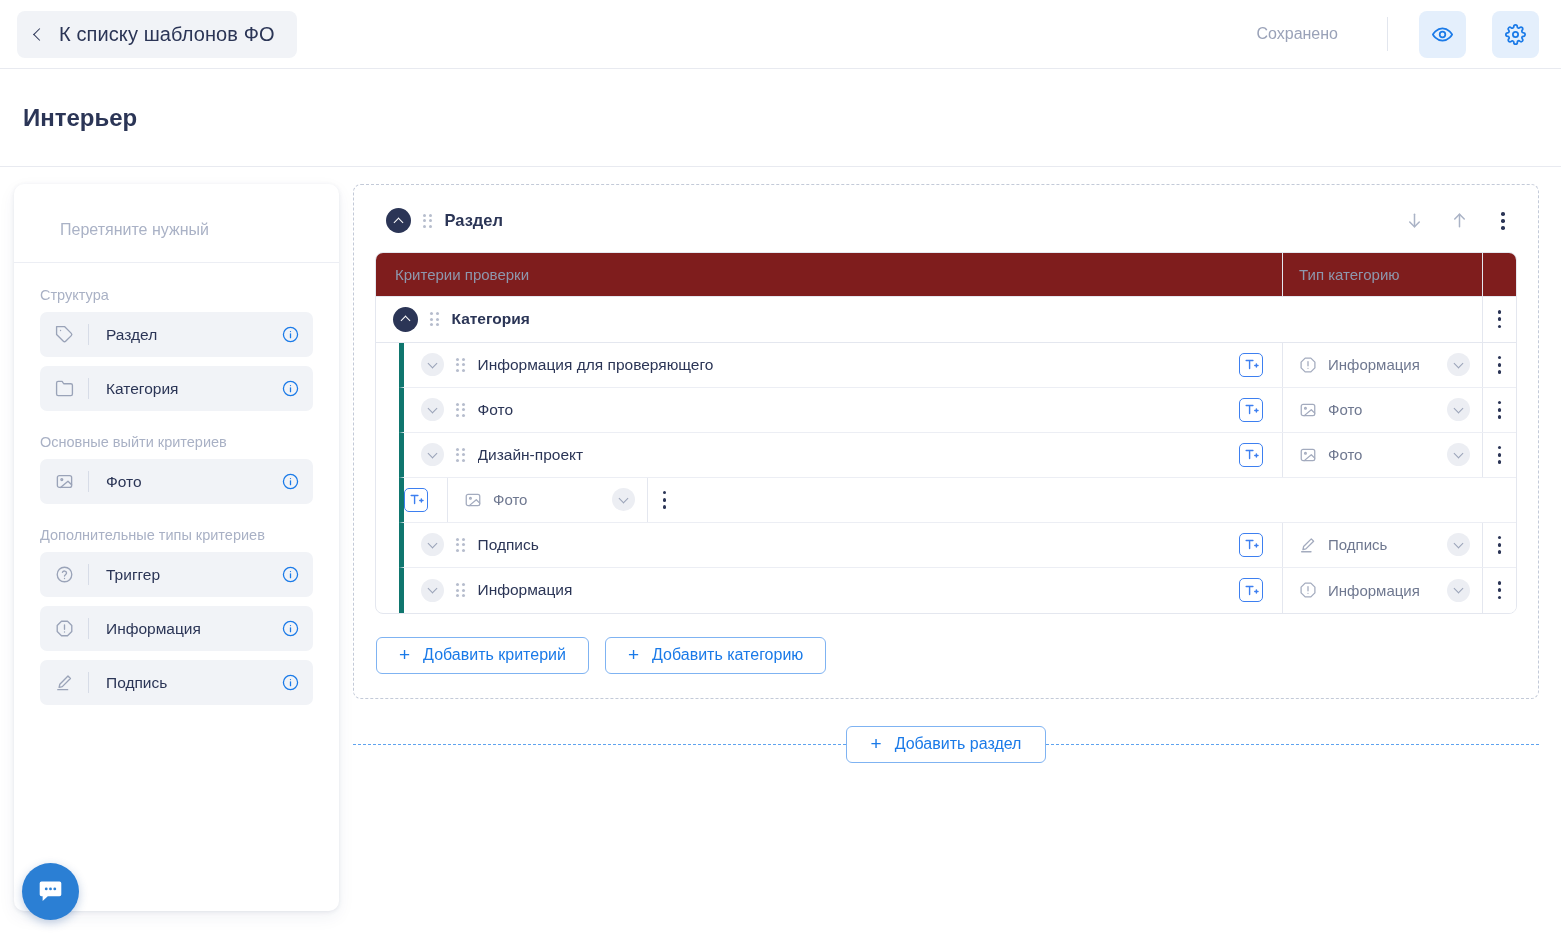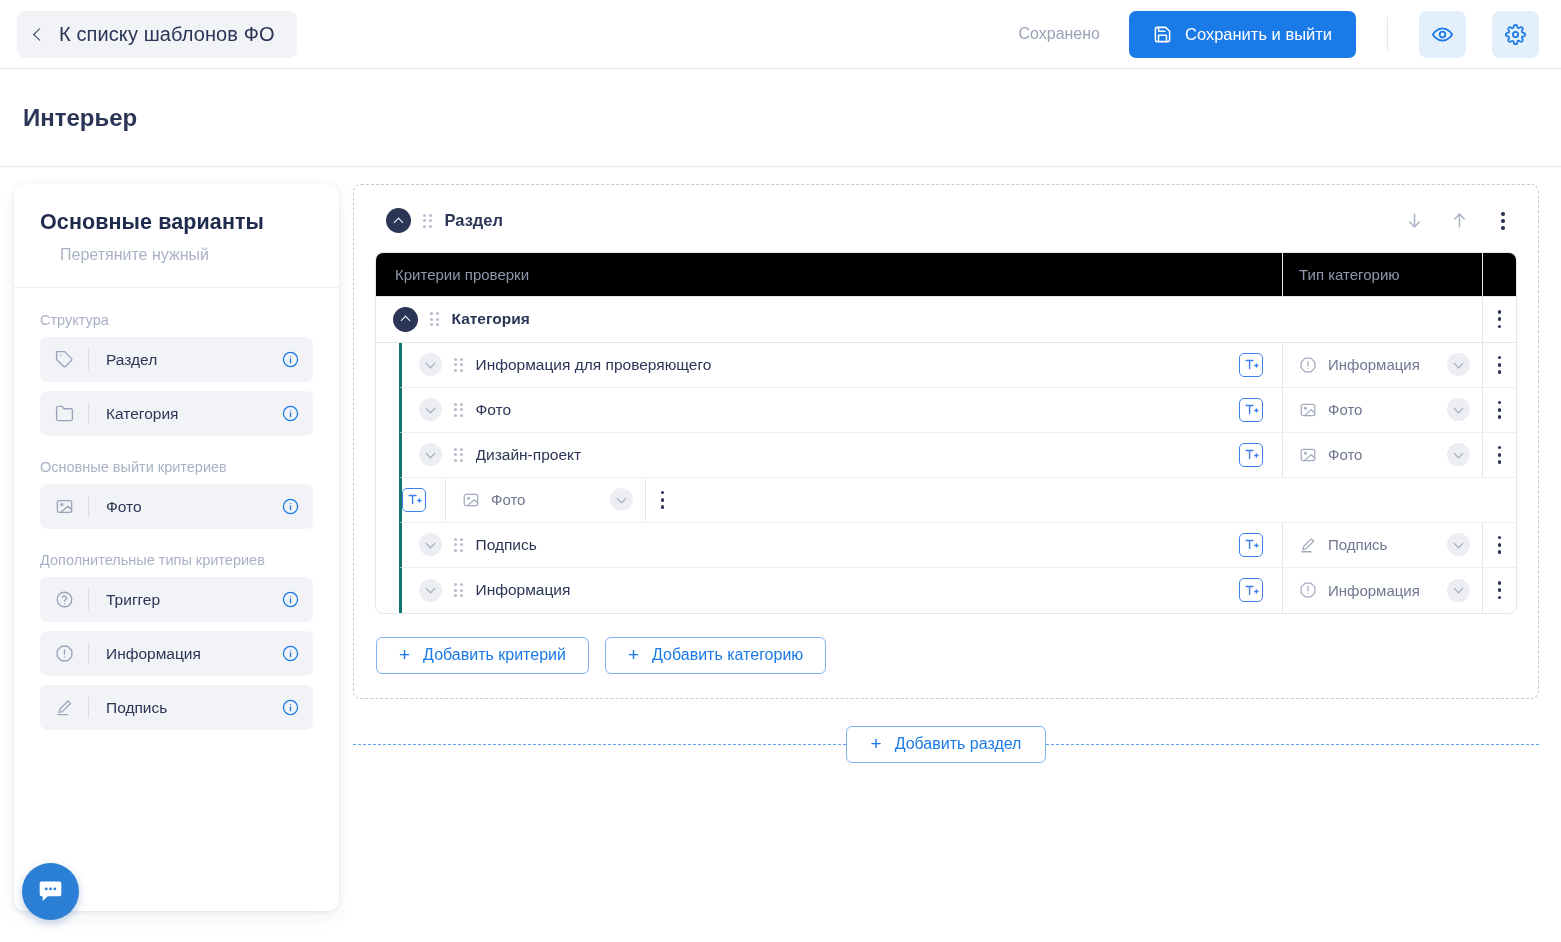--- a/index.html
+++ b/index.html
@@ -149,21 +149,21 @@
   
   .tbl {
     border: 1px solid #e4e7ef;
     border-radius: 8px;
     overflow: hidden;
     background: #fff;
   }
   .tbl-head {
     display: flex; align-items: center;
     height: 44px;
-    background: #000000;
+    background: #7f1d1d;
     border-bottom: 1px solid #e4e7ef;
   }
   .th-criteria { flex: 1; padding-left: 19px; font-size: 15px; color: #8e97ad; }
   .th-type { width: 200px; flex: 0 0 200px; padding-left: 16px; font-size: 15px; color: #8e97ad; border-left: 1px solid #e4e7ef; height: 100%; display: flex; align-items: center; }
   .th-act { width: 34px; flex: 0 0 34px; border-left: 1px solid #e4e7ef; height: 100%; }
 
   .cat-row {
     display: flex; align-items: center;
     height: 46px;
     border-bottom: 1px solid #e4e7ef;
@@ -171,21 +171,21 @@
   }
   .cat-main { flex: 1; display: flex; align-items: center; padding-left: 17px; }
   .cat-title { font-size: 15.5px; font-weight: 700; color: #2b3556; margin-left: 13px; }
   .cat-act { width: 34px; flex: 0 0 34px; display: flex; align-items: center; justify-content: center; border-left: 1px solid #e4e7ef; height: 100%; }
 
   .crit-rows { padding-left: 23px; }
   .crit-row {
     display: flex; align-items: center;
     height: 45px;
     border-bottom: 1px solid #eceef4;
-    border-left: 3px solid #0f766e;
+    border-left: 5px solid #0f766e;
     background: #fff;
   }
   .crit-row:last-child { border-bottom: none; }
   .crit-main { flex: 1; display: flex; align-items: center; padding-left: 17px; min-width: 0; }
   .crit-label { font-size: 15.5px; color: #2b3556; margin-left: 13px; white-space: nowrap; overflow: hidden; text-overflow: ellipsis; }
   .tplus {
     width: 24px; height: 24px; flex: 0 0 24px;
     border: 1.4px solid #3d7ff0; border-radius: 5px;
     display: flex; align-items: center; justify-content: center;
     margin-right: 19px; cursor: pointer; background: #fff;
@@ -240,30 +240,20 @@
 <div class="topbar">
 
   <button class="back-btn">
     <span class="back-chevron"></span>
     <span class="back-label">К списку шаблонов ФО</span>
   </button>
 
   <div class="topbar-right">
     <span class="saved-text">Сохранено</span>
 
-    <button class="save-exit-btn">
-      <span style="display:flex">
-        <svg width="19" height="19" viewBox="0 0 24 24" fill="none" stroke="#fff" stroke-width="1.9" stroke-linecap="round" stroke-linejoin="round">
-          <path d="M19 21H5a2 2 0 0 1-2-2V5a2 2 0 0 1 2-2h11l5 5v11a2 2 0 0 1-2 2z"></path>
-          <polyline points="17 21 17 13 7 13 7 21"></polyline>
-          <polyline points="7 3 7 8 15 8"></polyline>
-        </svg>
-      </span>
-      <span>Сохранить и выйти</span>
-    </button>
 
     <span class="vdivider"></span>
 
     <button class="icon-sq">
       <span style="display:flex">
         <svg width="21" height="21" viewBox="0 0 24 24" fill="none" stroke="#1a7ae8" stroke-width="2" stroke-linecap="round" stroke-linejoin="round">
           <path d="M1 12s4-7 11-7 11 7 11 7-4 7-11 7-11-7-11-7z"></path>
           <circle cx="12" cy="12" r="3.2"></circle>
         </svg>
       </span>
@@ -281,21 +271,20 @@
 </div>
 
 <div class="titlebar">
   <h1 class="page-title">Интерьер</h1>
 </div>
 
 <div class="workspace">
 
   <aside class="sidebar">
     <div class="sb-head">
-      <div class="sb-title">Основные варианты</div>
       <div class="sb-sub">Перетяните нужный</div>
     </div>
 
     <div class="sb-section">
 
       <div class="sb-group-label">Структура</div>
 
       <div class="sb-item">
         <span class="sb-item-icon">
           <svg width="19" height="19" viewBox="0 0 24 24" fill="none" stroke="currentColor" stroke-width="1.7" stroke-linecap="round" stroke-linejoin="round">

